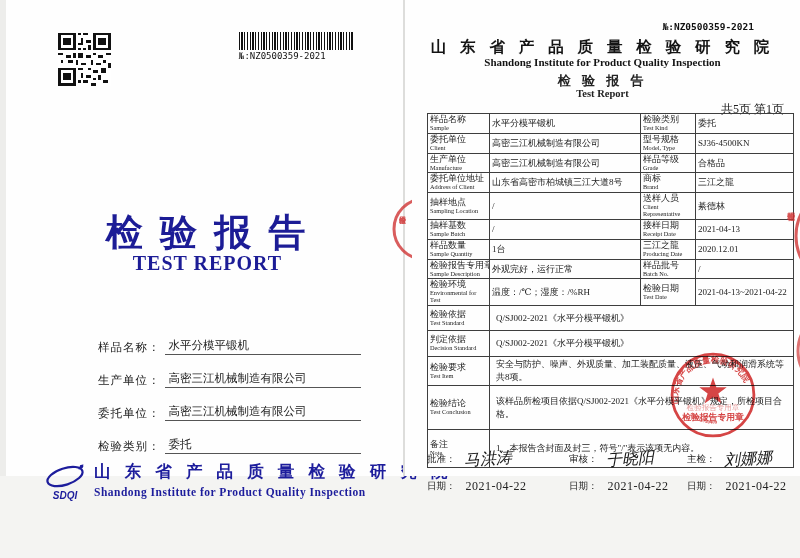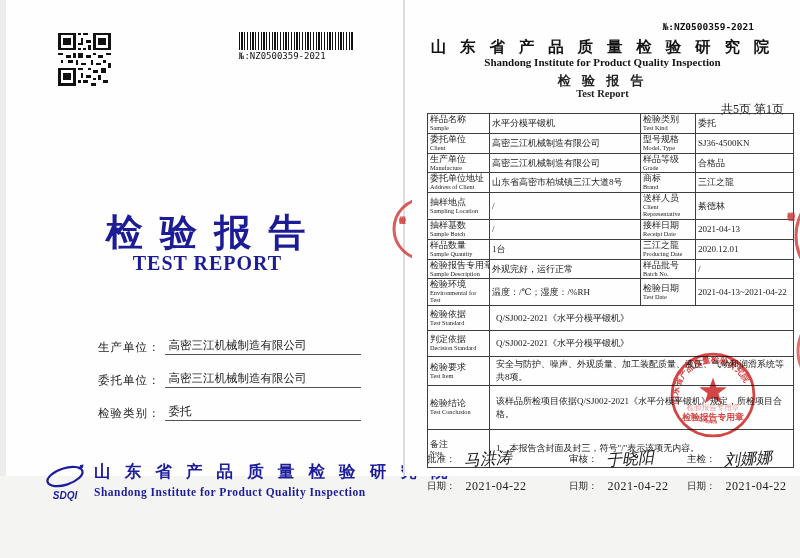--- a/index.html
+++ b/index.html
@@ -133,20 +133,24 @@
   </svg>
 
   <div class="barcode"></div>
   <div class="barcode-no">№:NZ0500359-2021</div>
 
   <div class="cover-title">检 验 报 告</div>
   <div class="cover-title-en">TEST REPORT</div>
 
   <div class="cover-fields">
     <div class="cover-row">
+      <span class="cover-label">样品名称：</span>
+      <span class="cover-value">水平分模平锻机</span>
+    </div>
+    <div class="cover-row">
       <span class="cover-label">生产单位：</span>
       <span class="cover-value">高密三江机械制造有限公司</span>
     </div>
     <div class="cover-row">
       <span class="cover-label">委托单位：</span>
       <span class="cover-value">高密三江机械制造有限公司</span>
     </div>
     <div class="cover-row">
       <span class="cover-label">检验类别：</span>
       <span class="cover-value">委托</span>

